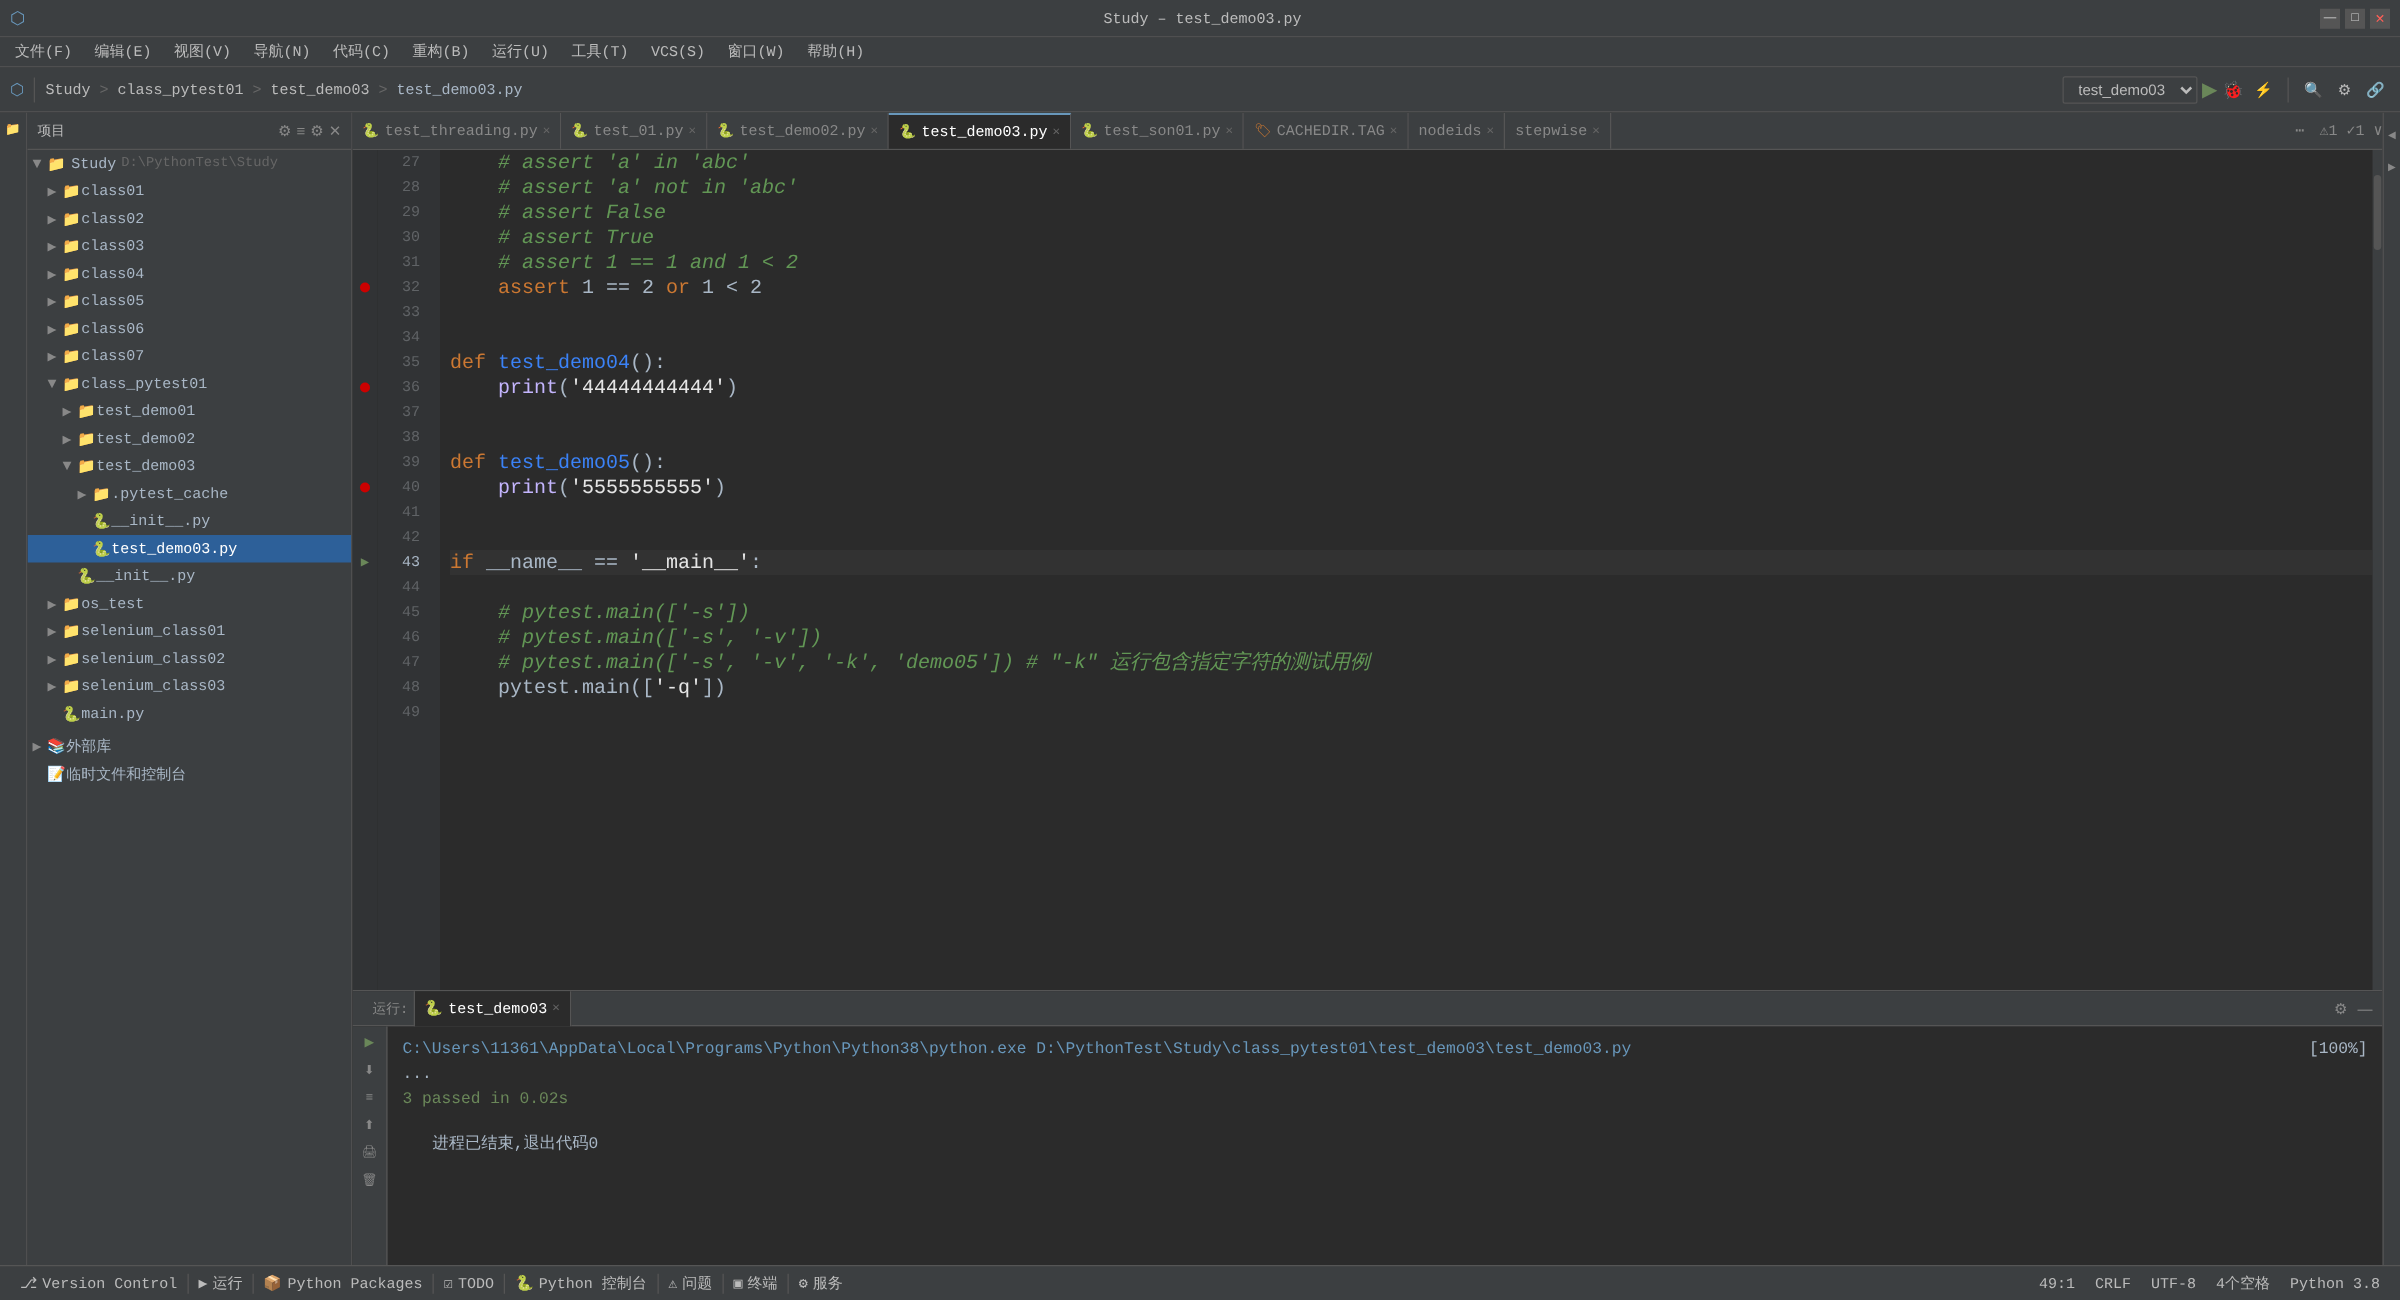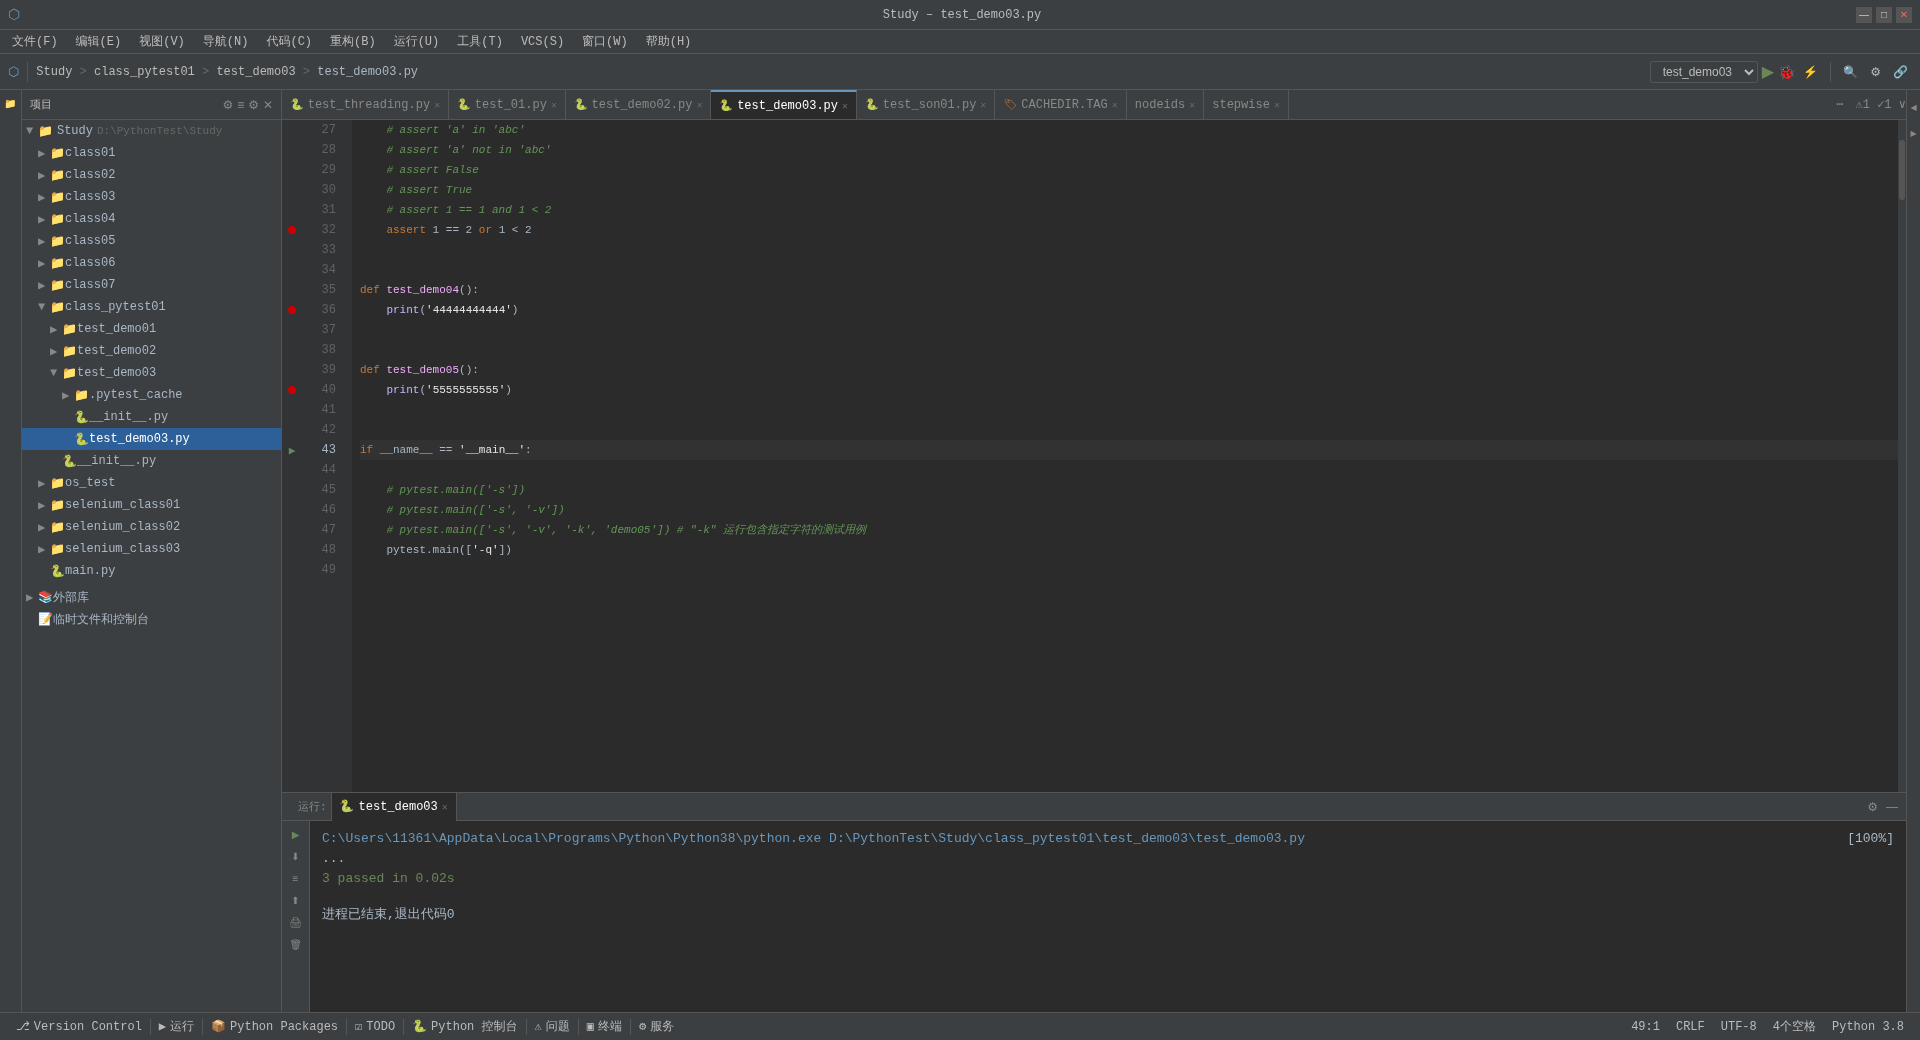--- a/index.html
+++ b/index.html
@@ -290,25 +290,25 @@
       padding-left: 8px;
       line-height: 20px;
       font-size: 13px;
       color: #a9b7c6;
     }
     .code-line {
       height: 20px;
       display: flex;
       align-items: center;
       white-space: pre;
-      font-size: 11px;
+      font-size: 16px;
     }
     .code-line.highlighted { background: #323232; }
     .kw { color: #cc7832; }
-    .fn { color: #f0abfc; }
+    .fn { color: #3b82f6; }
     .str { color: #e5e5e5; }
     .cmt { color: #629755; font-style: italic; }
     .builtin { color: #c4b5fd; }
     .gutter-line {
       height: 20px;
       display: flex;
       align-items: center;
       justify-content: center;
     }
     .breakpoint-dot {
@@ -834,21 +834,21 @@
           <div>
             <span class="terminal-path">C:\Users\11361\AppData\Local\Programs\Python\Python38\python.exe D:\PythonTest\Study\class_pytest01\test_demo03\test_demo03.py</span>
             <span style="float:right; color:#a9b7c6;">[100%]</span>
           </div>
           <div>
             <span class="terminal-cmd">...</span>
           </div>
           <div>
             <span class="terminal-success">3 passed in 0.02s</span>
           </div>
-          <div style="margin-top:16px;">
+          <div style="margin-top:16px;margin-left:24px;">
             <span class="terminal-cmd">进程已结束,退出代码0</span>
           </div>
         </div>
       </div>
     </div>
   </div>
 
   <div style="width:14px; background:#3c3f41; border-left:1px solid #555; display:flex; flex-direction:column; gap:8px; padding-top:8px; align-items:center; flex-shrink:0;">
     <button class="strip-btn" style="font-size:8px; color:#888;">◀</button>
     <button class="strip-btn" style="font-size:8px; color:#888;">▶</button>

